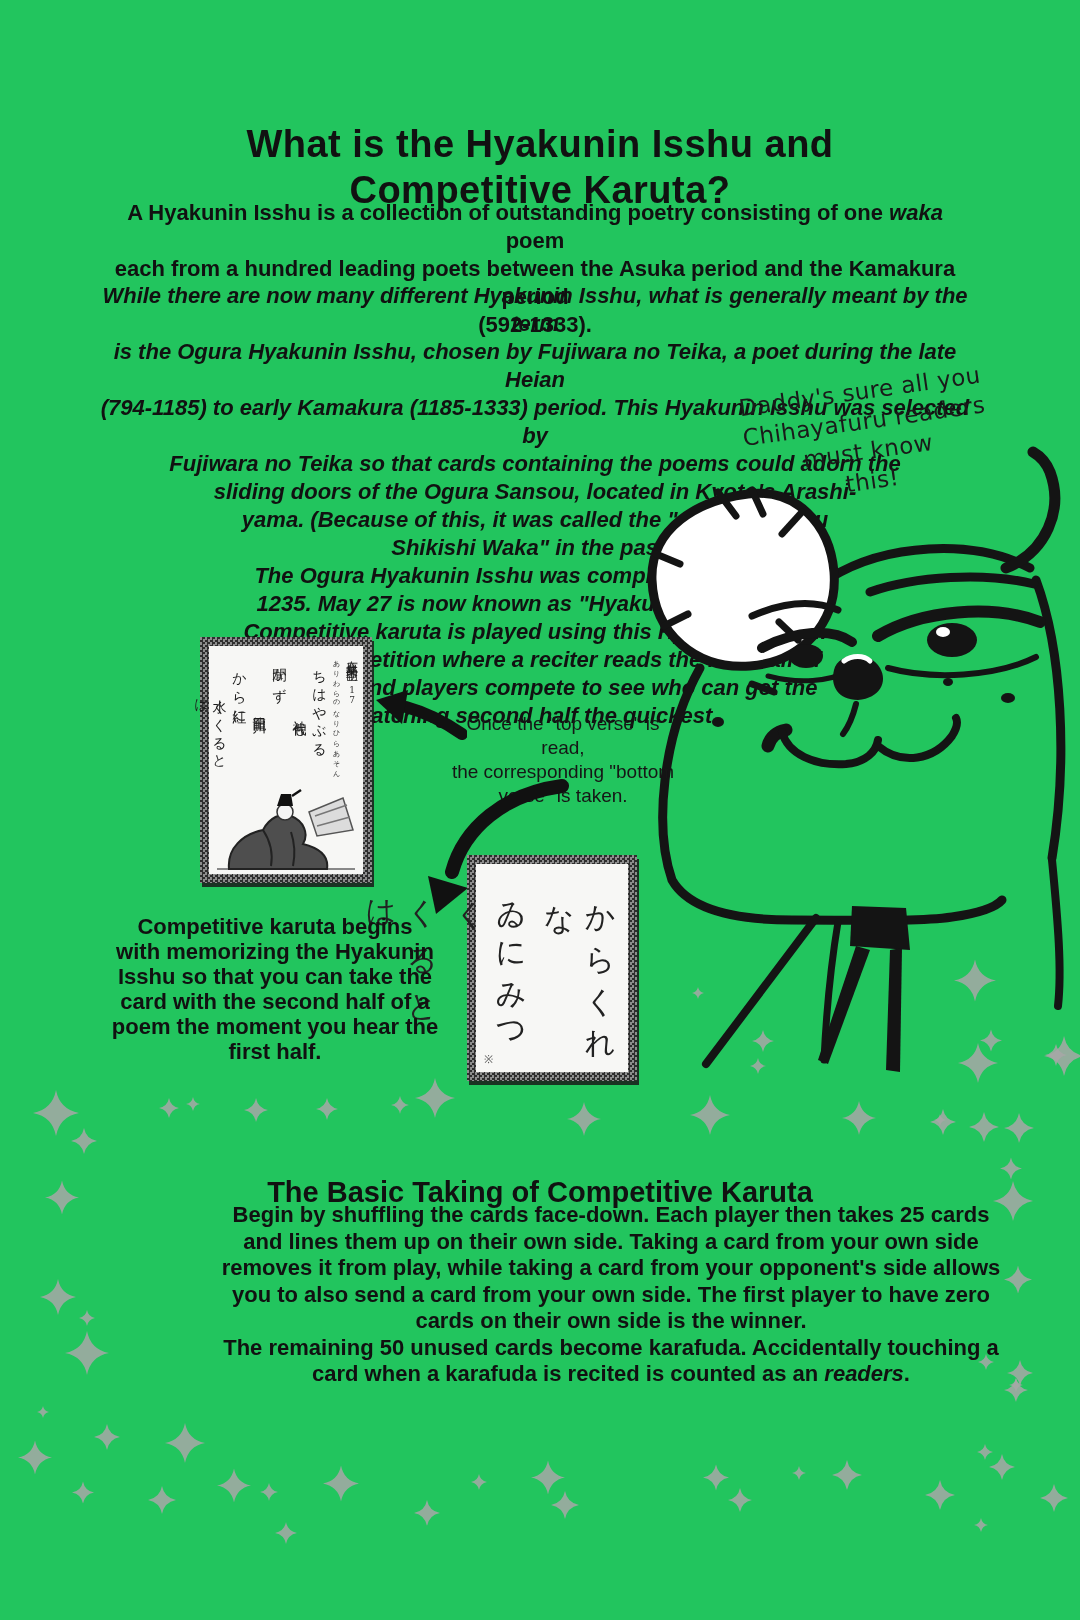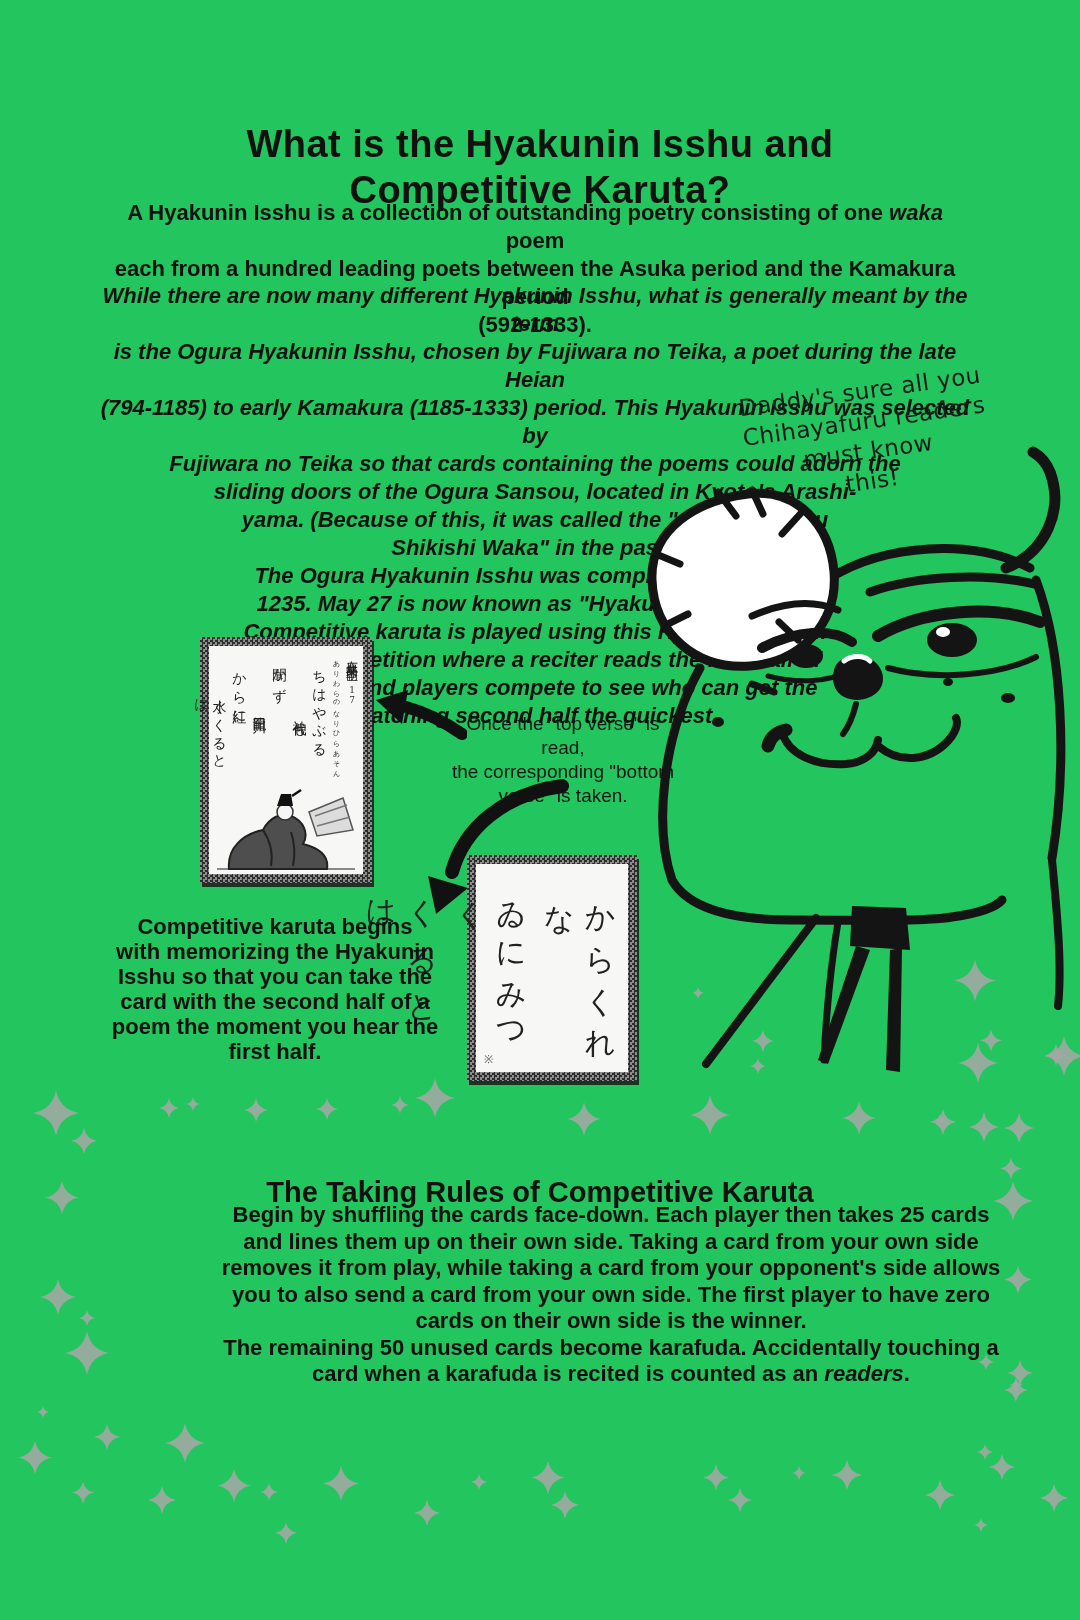--- a/index.html
+++ b/index.html
@@ -185,21 +185,21 @@
     </div>
   </div>
 
   <div class="abs body-text pre p-memorize">Competitive karuta begins
 with memorizing the Hyakunin
 Isshu so that you can take the
 card with the second half of a
 poem the moment you hear the
 first half.</div>
 
-  <h2 class="abs rules-title">The Taking Rules of Competitive Karuta</h2>
+  <h2 class="abs rules-title">The Basic Taking of Competitive Karuta</h2>
   <div class="abs body-text pre p-rules"><span>Begin by shuffling the cards face-down. Each player then takes 25 cards
 and lines them up on their own side. Taking a card from your own side
 removes it from play, while taking a card from your opponent's side allows
 you to also send a card from your own side. The first player to have zero
 cards on their own side is the winner.
 The remaining 50 unused cards become karafuda. Accidentally touching a
 card when a karafuda is recited is counted as an </span><span class="it">readers</span><span>.</span></div>
 
   <div class="abs" id="sparkle-layer" style="left:0;top:0;width:1080px;height:1620px;">
       <svg width="46" height="64" viewBox="-50 -50 100 100" class="sparkle" style="left: 33px; top: 1081px;">

